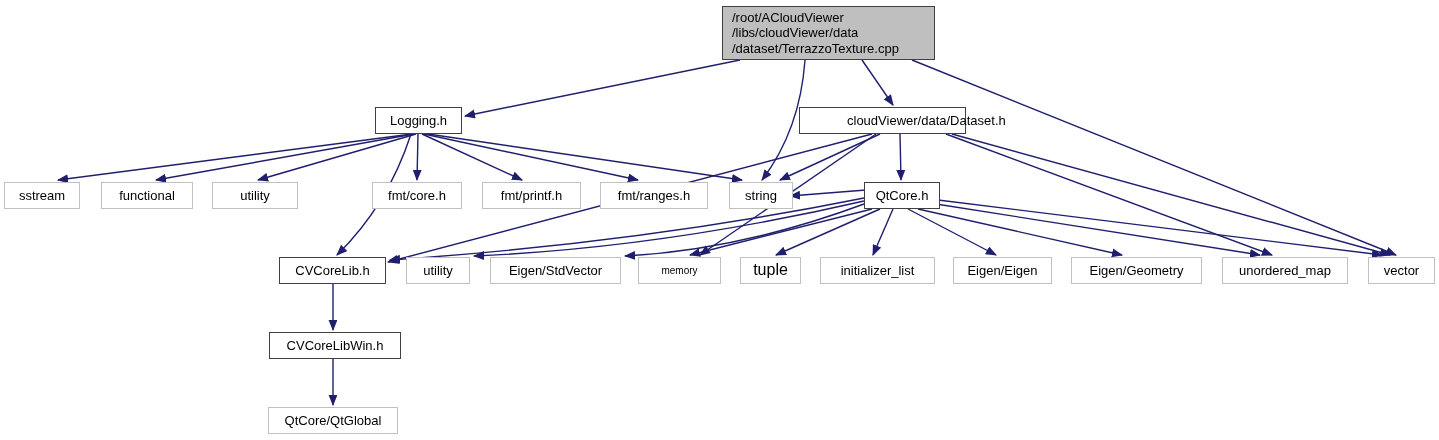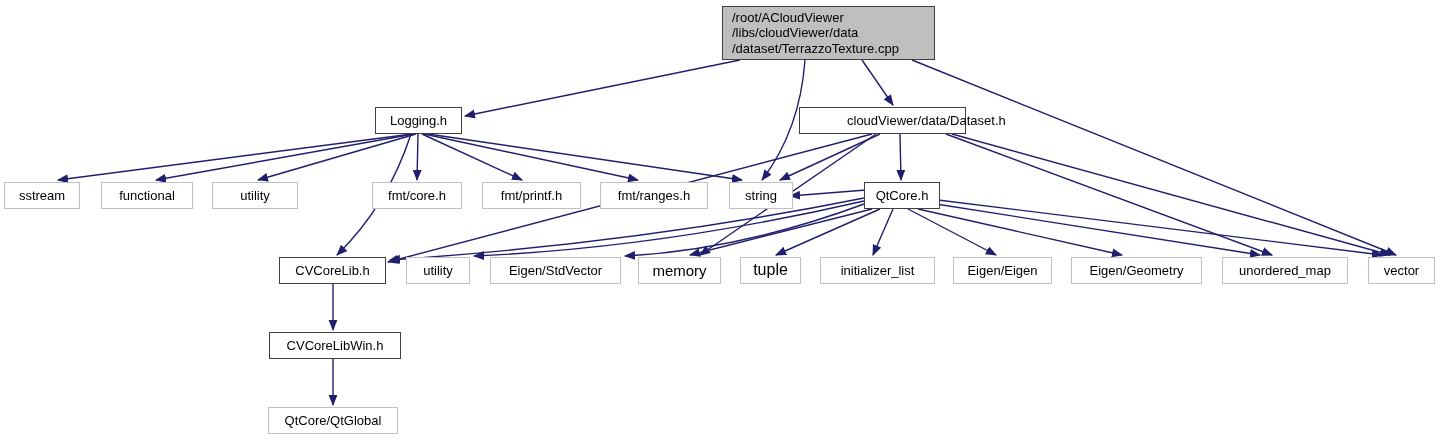--- a/index.html
+++ b/index.html
@@ -67,21 +67,21 @@
       <div class="node" style="left: 101px; top: 182px; width: 92px; height: 27px; font-size: 13px;"><span class="lbl">functional</span></div>
       <div class="node" style="left: 212px; top: 182px; width: 86px; height: 27px; font-size: 13px;"><span class="lbl">utility</span></div>
       <div class="node" style="left: 372px; top: 182px; width: 90px; height: 27px; font-size: 13px;"><span class="lbl">fmt/core.h</span></div>
       <div class="node" style="left: 482px; top: 182px; width: 99px; height: 27px; font-size: 13px;"><span class="lbl">fmt/printf.h</span></div>
       <div class="node" style="left: 600px; top: 182px; width: 108px; height: 27px; font-size: 13px;"><span class="lbl">fmt/ranges.h</span></div>
       <div class="node" style="left: 729px; top: 182px; width: 64px; height: 27px; font-size: 13px;"><span class="lbl">string</span></div>
       <div class="node dark" style="left: 864px; top: 182px; width: 76px; height: 27px; font-size: 13px;"><span class="lbl">QtCore.h</span></div>
       <div class="node dark" style="left: 279px; top: 257px; width: 107px; height: 27px; font-size: 13px;"><span class="lbl">CVCoreLib.h</span></div>
       <div class="node" style="left: 406px; top: 257px; width: 64px; height: 27px; font-size: 13px;"><span class="lbl">utility</span></div>
       <div class="node" style="left: 490px; top: 257px; width: 131px; height: 27px; font-size: 13px;"><span class="lbl">Eigen/StdVector</span></div>
-      <div class="node" style="left: 638px; top: 257px; width: 83px; height: 27px; font-size: 15px;"><span class="lbl">memory</span></div>
+      <div class="node" style="left: 638px; top: 257px; width: 83px; height: 27px; font-size: 10px;"><span class="lbl">memory</span></div>
       <div class="node" style="left: 740px; top: 257px; width: 61px; height: 27px; font-size: 16px;"><span class="lbl">tuple</span></div>
       <div class="node" style="left: 820px; top: 257px; width: 115px; height: 27px; font-size: 13px;"><span class="lbl">initializer_list</span></div>
       <div class="node" style="left: 953px; top: 257px; width: 99px; height: 27px; font-size: 13px;"><span class="lbl">Eigen/Eigen</span></div>
       <div class="node" style="left: 1071px; top: 257px; width: 131px; height: 27px; font-size: 13px;"><span class="lbl">Eigen/Geometry</span></div>
       <div class="node" style="left: 1222px; top: 257px; width: 126px; height: 27px; font-size: 13px;"><span class="lbl">unordered_map</span></div>
       <div class="node" style="left: 1368px; top: 257px; width: 67px; height: 27px; font-size: 13px;"><span class="lbl">vector</span></div>
       <div class="node dark" style="left: 269px; top: 332px; width: 132px; height: 27px; font-size: 13px;"><span class="lbl">CVCoreLibWin.h</span></div>
       <div class="node" style="left: 268px; top: 407px; width: 130px; height: 27px; font-size: 13px;"><span class="lbl">QtCore/QtGlobal</span></div>
     </div>
 </div>

